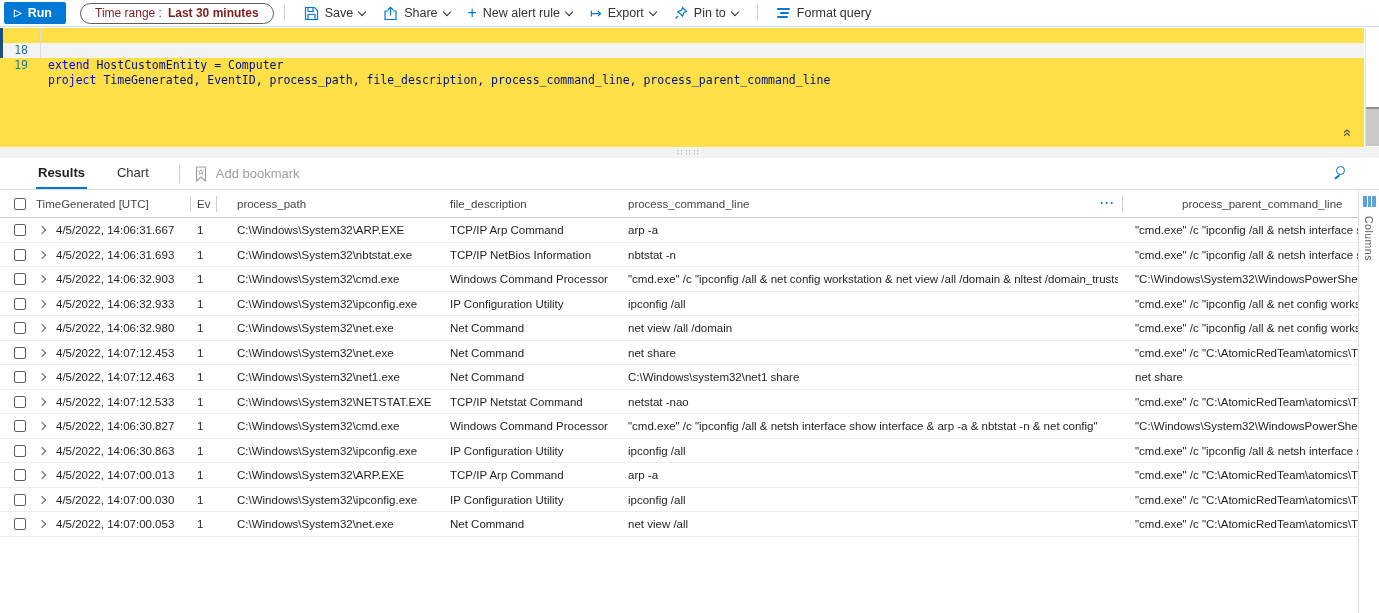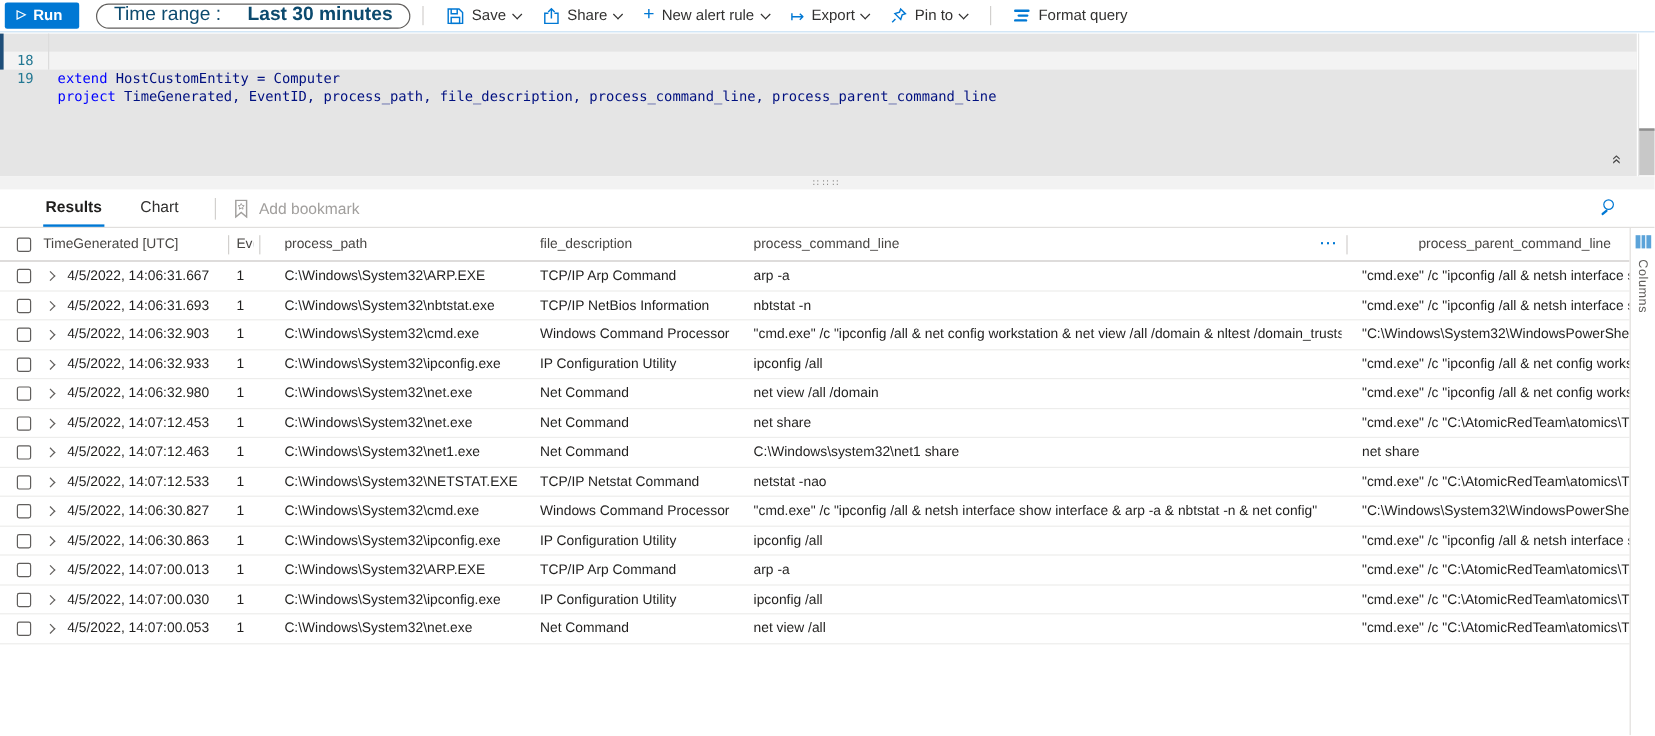--- a/index.html
+++ b/index.html
@@ -6,38 +6,38 @@
   html,body { background:#fff; }
   body { font-family:"Liberation Sans", sans-serif; color:#201f1e; }
   .screen { position:relative; width:1379px; height:613px; background:#fff; overflow:hidden; }
 
   
   .cmdbar { position:absolute; top:0; left:0; width:1379px; height:27px;
             display:flex; align-items:center; border-bottom:1px solid #c7e0f4; background:#fff; }
   .run-btn { display:flex; align-items:center; gap:6px; margin-left:4px; height:22px; padding:0 14px 0 10px;
              background:#0078d4; color:#fff; border:none; border-radius:2px; font-size:12.5px; font-weight:600; cursor:pointer; }
   .run-btn .play { font-size:10px; line-height:1; }
-  .time-pill { display:flex; align-items:center; gap:22px; margin-left:14px; height:21px; padding:0 14px;
-               border:1px solid #605e5c; border-radius:11px; font-size:16px; color:#0c4a6e; cursor:pointer; white-space:nowrap; }
+  .time-pill { display:flex; align-items:center; gap:6px; margin-left:14px; height:21px; padding:0 14px;
+               border:1px solid #605e5c; border-radius:11px; font-size:12px; color:#7f1d1d; cursor:pointer; white-space:nowrap; }
   .time-pill b { font-weight:700; }
   .vsep { width:1px; height:16px; background:#d2d0ce; margin:0 10px; }
   .tb-item { display:flex; align-items:center; gap:6px; margin:0 9px; font-size:12.5px; color:#323130; cursor:pointer; white-space:nowrap; }
   .tb-item svg { display:block; }
   .chev { display:inline-block; width:6px; height:6px; border-right:1.3px solid #323130; border-bottom:1.3px solid #323130;
           transform:rotate(45deg); margin-top:-3px; }
   .plus-glyph { color:#0078d4; font-size:16px; font-weight:400; line-height:1; }
   .export-glyph { color:#0078d4; font-size:14px; line-height:1; }
   .fmt-icon { display:inline-block; width:14px; }
   .fmt-icon i { display:block; height:2px; background:#0078d4; margin:2px 0; border-radius:1px; }
   .fmt-icon i:nth-child(1){ width:13px; }
   .fmt-icon i:nth-child(2){ width:9px; margin-left:3px; }
   .fmt-icon i:nth-child(3){ width:11px; }
 
   
-  .editor { position:absolute; top:28px; left:0; width:1364px; height:119px; background:#e5e5e5;
+  .editor { position:absolute; top:28px; left:0; width:1364px; height:119px; background:#fde047;
             font-family:"DejaVu Sans Mono", monospace; font-size:11.5px; cursor:text; }
   .cur-line-bg { position:absolute; top:15px; left:3px; width:1361px; height:15px; background:#f3f3f3; }
   .blue-strip { position:absolute; top:0; left:0; width:3px; height:30px; background:#1e4e79; }
   .gutter-border { position:absolute; top:0; left:40px; width:1px; height:30px; background:#dcdcdc; }
   .ed-line { position:absolute; left:0; width:1360px; height:15px; line-height:15px; white-space:pre; }
   .ed-line .ln { position:absolute; left:6px; width:22px; text-align:right; color:#237893; }
   .ed-line .code { position:absolute; left:48px; color:#001080; }
   .ed-line .kw { color:#0000ff; }
 
   .ed-scroll-track { position:absolute; top:28px; left:1365px; width:14px; height:119px; background:#fff; border-left:1px solid #e5e5e5; }

